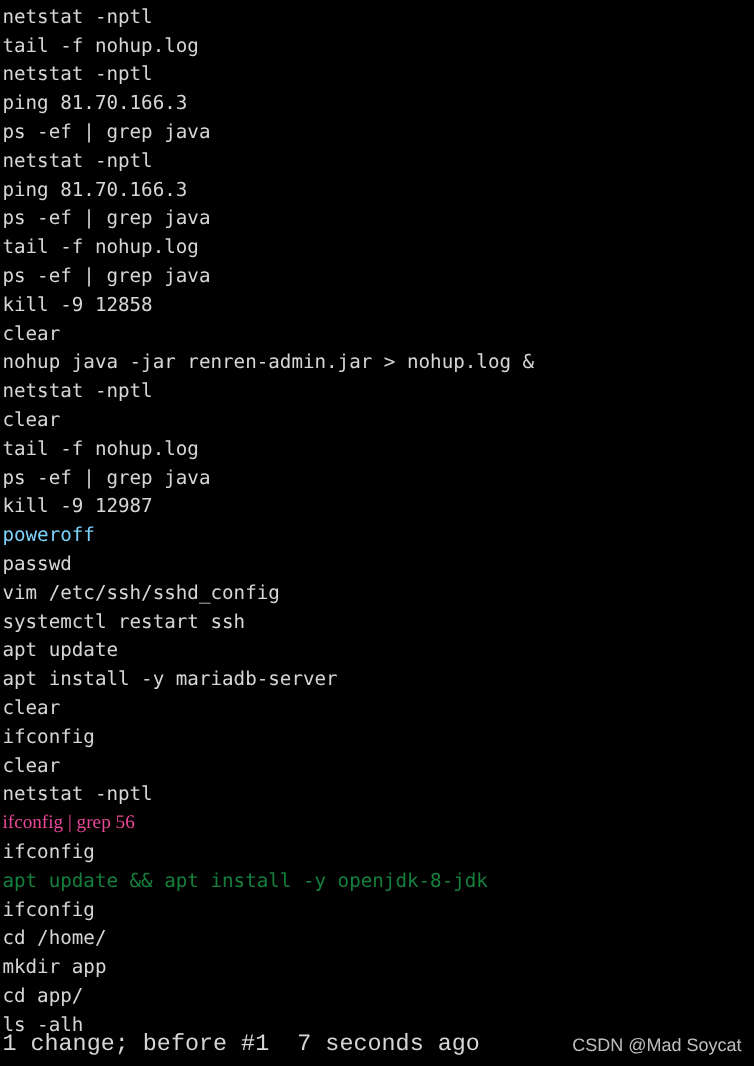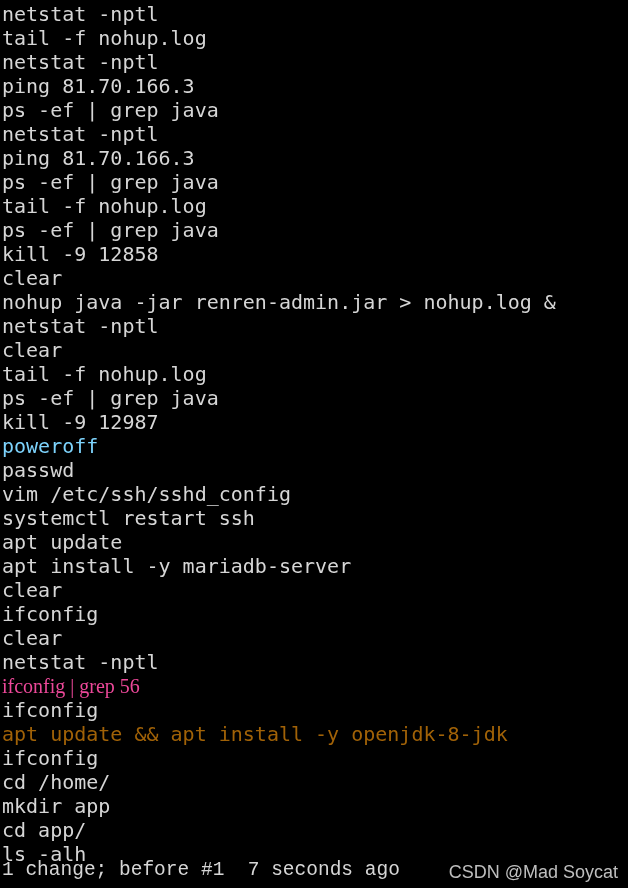--- a/index.html
+++ b/index.html
@@ -22,21 +22,21 @@
   #history {
     position: absolute;
     left: 2px;
     top: 2px;
     width: 624px;
   }
   .line {
     height: 24px;
     line-height: 24px;
     font-family: "DejaVu Sans Mono", monospace;
-    font-size: 20px;
+    font-size: 16px;
     letter-spacing: 0px;
     color: #d6d6d6;
     white-space: pre;
     margin: 0;
     padding: 0;
   }
   #status-line {
     position: absolute;
     left: 2px;
     top: 858px;
@@ -47,21 +47,21 @@
     color: #d6d6d6;
     white-space: pre;
   }
   #watermark {
     position: absolute;
     right: 10px;
     top: 861px;
     height: 22px;
     line-height: 22px;
     font-family: "Liberation Sans", sans-serif;
-    font-size: 18px;
+    font-size: 15px;
     color: #cfcfcf;
     white-space: pre;
     opacity: 0.92;
   }
 </style>
 </head>
 <body style="background: rgb(0, 0, 0);">
 
 <div id="terminal" style="background: rgb(0, 0, 0);">
 
@@ -89,21 +89,21 @@
       <div class="line" style="color: rgb(214, 214, 214);">vim /etc/ssh/sshd_config</div>
       <div class="line" style="color: rgb(214, 214, 214);">systemctl restart ssh</div>
       <div class="line" style="color: rgb(214, 214, 214);">apt update</div>
       <div class="line" style="color: rgb(214, 214, 214);">apt install -y mariadb-server</div>
       <div class="line" style="color: rgb(214, 214, 214);">clear</div>
       <div class="line" style="color: rgb(214, 214, 214);">ifconfig</div>
       <div class="line" style="color: rgb(214, 214, 214);">clear</div>
       <div class="line" style="color: rgb(214, 214, 214);">netstat -nptl</div>
       <div class="line" style="color: #ec4899; font-family: Liberation Serif, serif;">ifconfig | grep 56</div>
       <div class="line" style="color: rgb(214, 214, 214);">ifconfig</div>
-      <div class="line" style="color: #a16207;">apt update &amp;&amp; apt install -y openjdk-8-jdk</div>
+      <div class="line" style="color: #15803d;">apt update &amp;&amp; apt install -y openjdk-8-jdk</div>
       <div class="line" style="color: rgb(214, 214, 214);">ifconfig</div>
       <div class="line" style="color: rgb(214, 214, 214);">cd /home/</div>
       <div class="line" style="color: rgb(214, 214, 214);">mkdir app</div>
       <div class="line" style="color: rgb(214, 214, 214);">cd app/</div>
       <div class="line" style="color: rgb(214, 214, 214);">ls -alh</div>
     </div>
 
   <div id="status-line" style="color: rgb(214, 214, 214);">1 change; before #1  7 seconds ago</div>
 
   <div id="watermark">CSDN @Mad Soycat</div>

